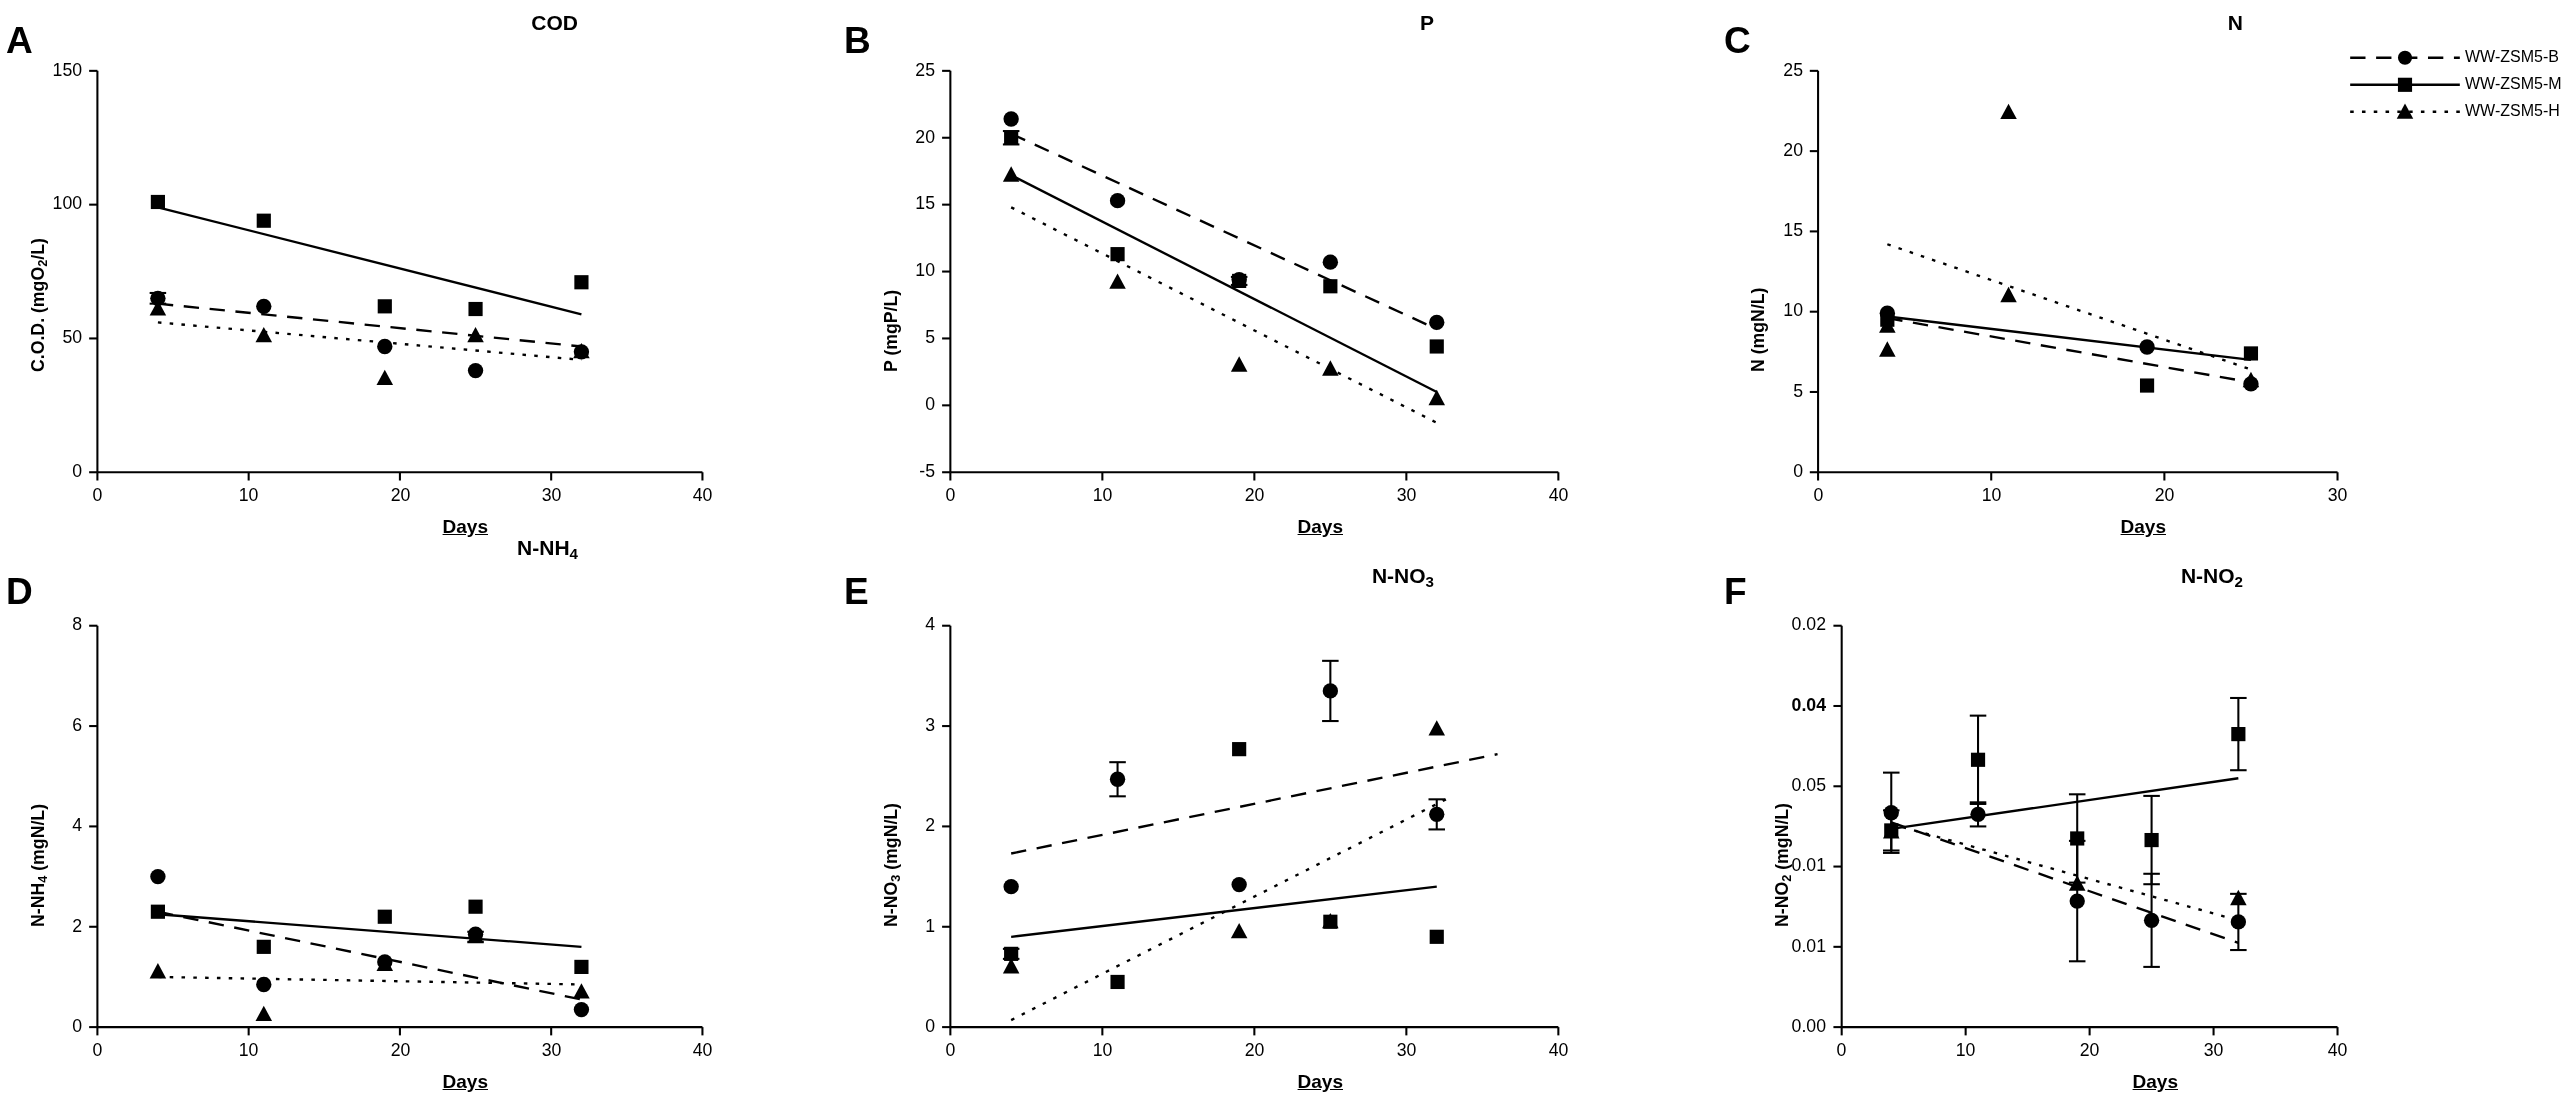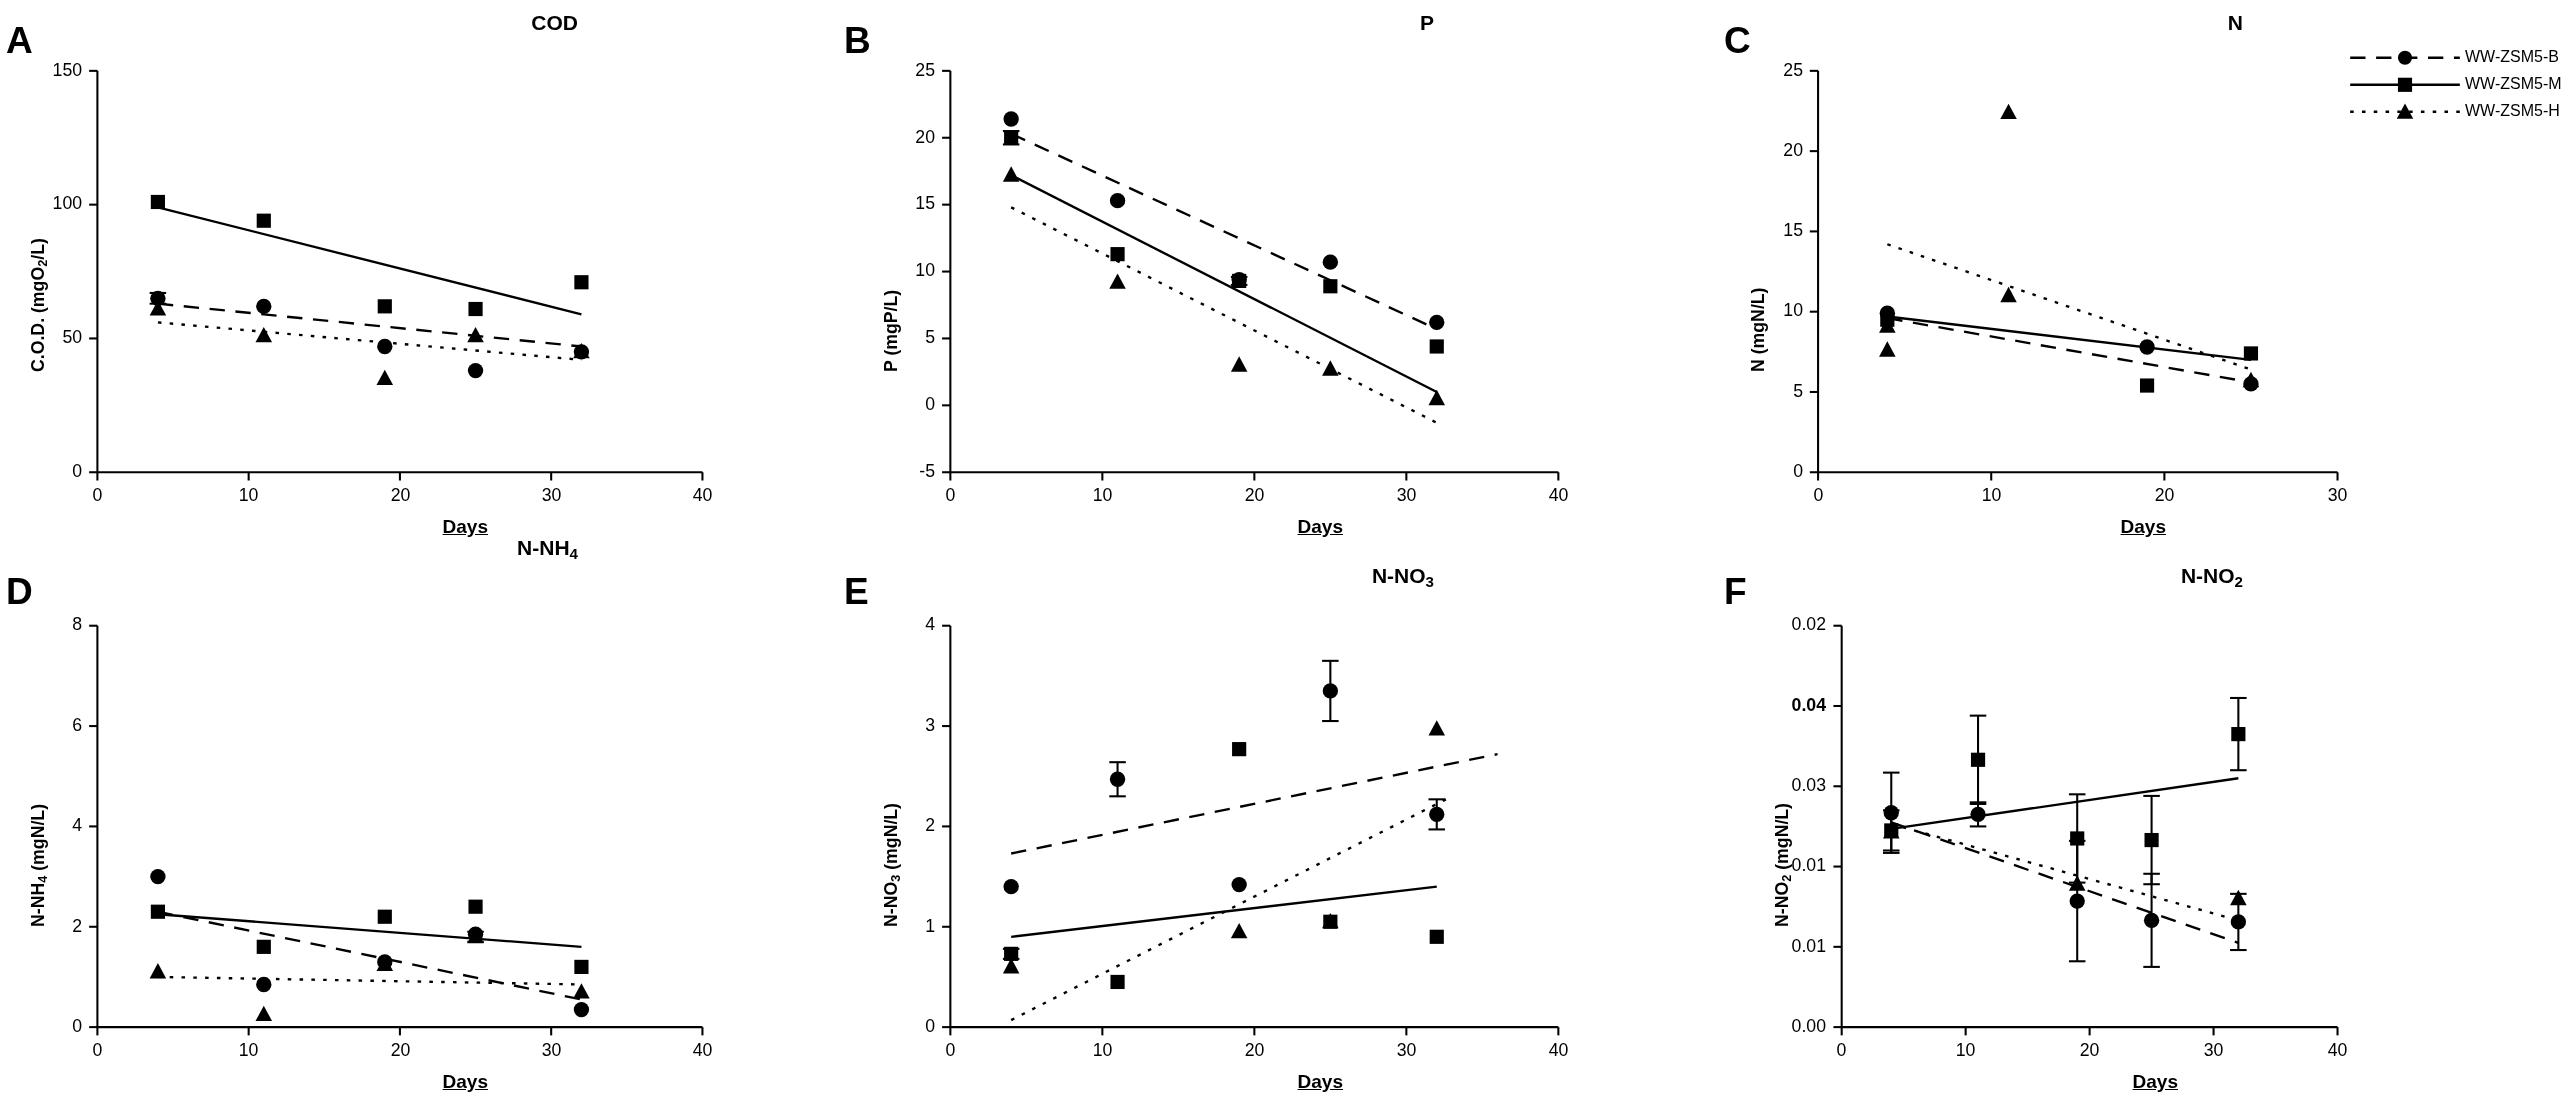--- a/index.html
+++ b/index.html
@@ -402,21 +402,21 @@
     <div class="axis-label-y" style="left: 1772px; top: 927px;">N-NO<sub>2</sub> (mgN/L)</div>
     <div class="axis-label-x" style="left: 2001px; top: 1071px; width: 177px;">Days</div>
     <div class="tick-label xt" style="left: 1806px; top: 1040px; width: 71px;">0</div>
     <div class="tick-label xt" style="left: 1930px; top: 1040px; width: 71px;">10</div>
     <div class="tick-label xt" style="left: 2054px; top: 1040px; width: 71px;">20</div>
     <div class="tick-label xt" style="left: 2178px; top: 1040px; width: 71px;">30</div>
     <div class="tick-label xt" style="left: 2302px; top: 1040px; width: 71px;">40</div>
     <div class="tick-label yt" style="left: 1735px; top: 1016px; width: 91px;">0.00</div>
     <div class="tick-label yt" style="left: 1735px; top: 936px; width: 91px;">0.01</div>
     <div class="tick-label yt" style="left: 1735px; top: 855px; width: 91px;">0.01</div>
-    <div class="tick-label yt" style="left: 1735px; top: 775px; width: 91px;">0.03</div>
+    <div class="tick-label yt" style="left: 1735px; top: 775px; width: 91px;">0.05</div>
     <div class="tick-label yt" style="left: 1735px; top: 695px; width: 91px; font-weight: bold;">0.04</div>
     <div class="tick-label yt" style="left: 1735px; top: 614px; width: 91px;">0.02</div>
     <svg class="plot" width="2576" height="1108" style="pointer-events: none;" viewBox="0 0 4364 1877">
       <g>
         <line x1="3120" y1="1740" x2="3960" y2="1740" stroke="#000" stroke-width="3.5"></line>
         <line x1="3120" y1="1060" x2="3120" y2="1740" stroke="#000" stroke-width="3.5"></line>
         <line x1="3120" y1="1740" x2="3120" y2="1754" stroke="#000" stroke-width="3.5"></line>
         <line x1="3330" y1="1740" x2="3330" y2="1754" stroke="#000" stroke-width="3.5"></line>
         <line x1="3540" y1="1740" x2="3540" y2="1754" stroke="#000" stroke-width="3.5"></line>
         <line x1="3750" y1="1740" x2="3750" y2="1754" stroke="#000" stroke-width="3.5"></line>

